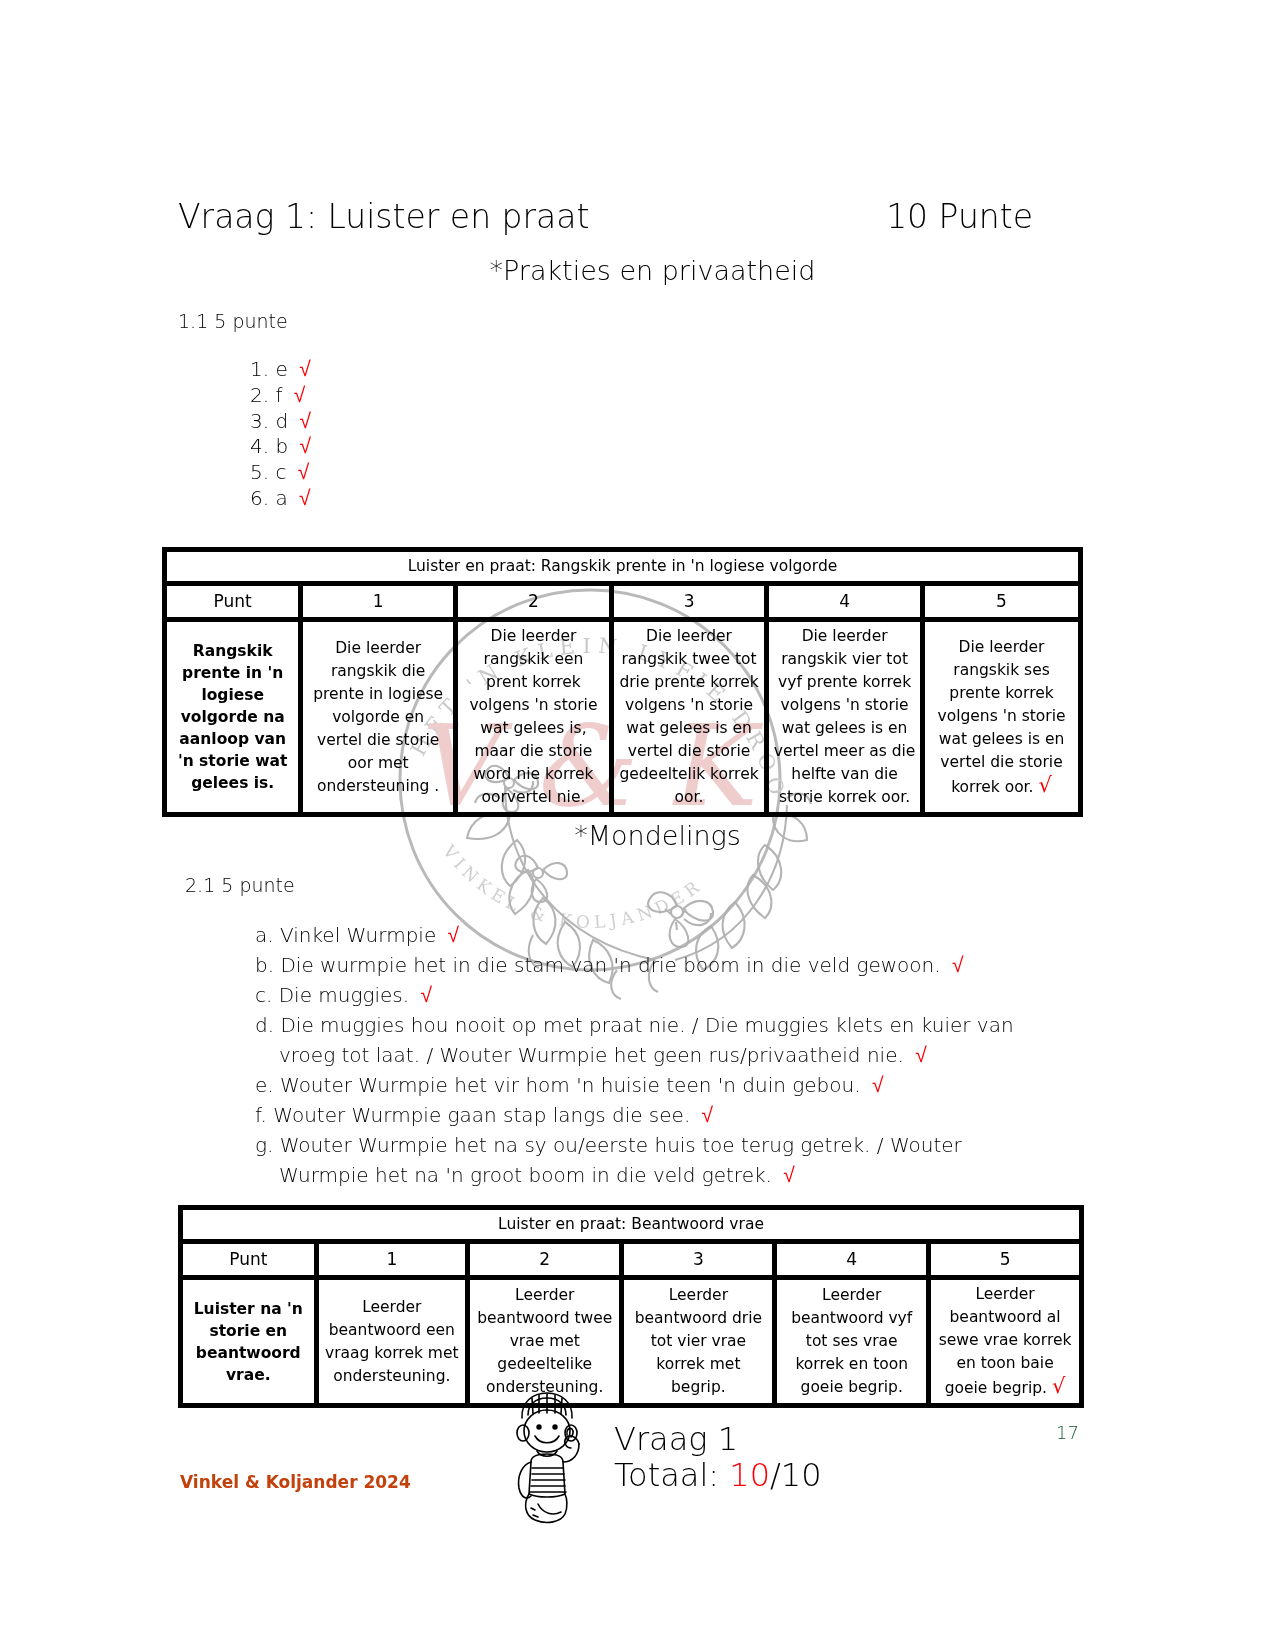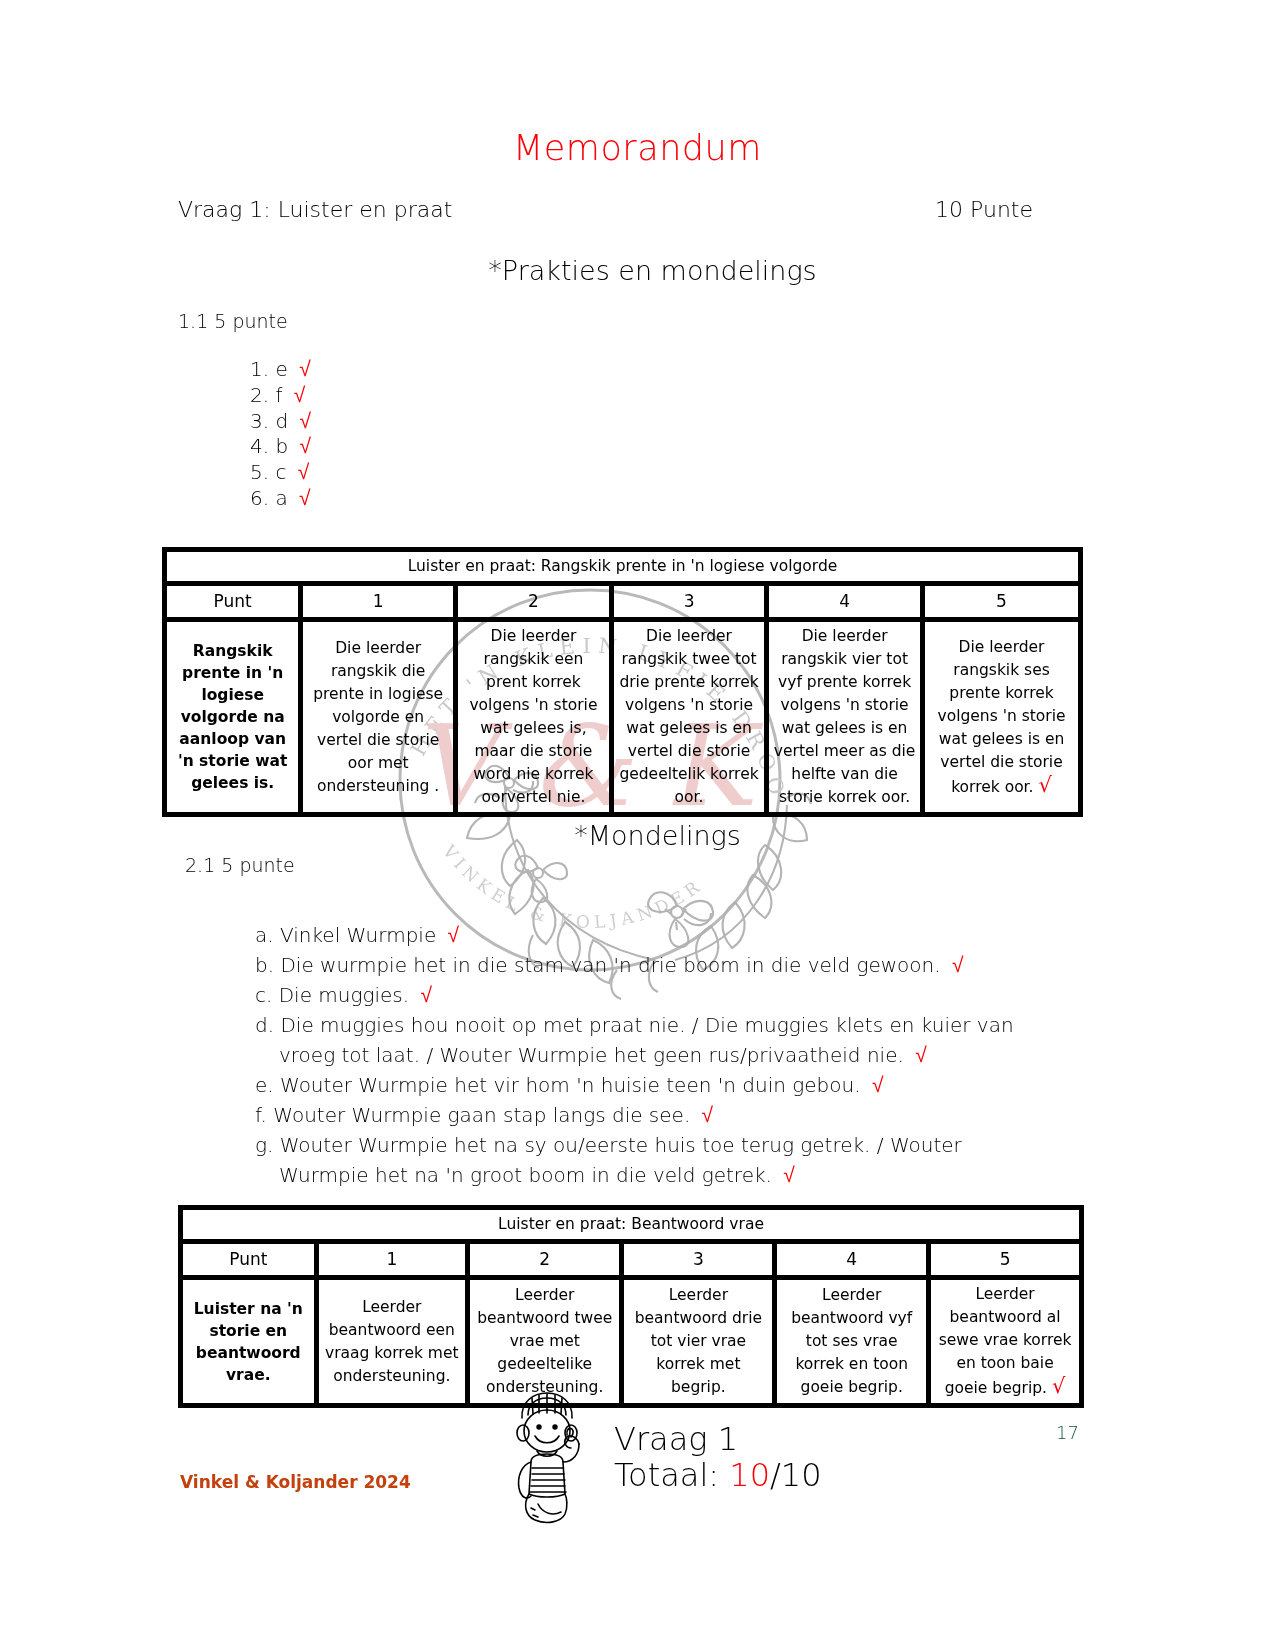--- a/index.html
+++ b/index.html
@@ -32,21 +32,21 @@
     color:#fb0007;
     font-size:35px;
     letter-spacing:0.5px;
     font-family:"DejaVu Sans", sans-serif;
     font-weight:300;
   }
 
   .q-head {
     position:absolute; top:197px; left:178px; width:900px;
     display:flex; justify-content:space-between; align-items:flex-start;
-    font-size:22px; color:#000;
+    font-size:33px; color:#000;
   }
   .q-head .marks { margin-right:45px; }
 
   .subhead {
     position:absolute; top:255px; left:0; width:1275px;
     text-align:center;
     font-size:27px;
   }
   .subhead .inner { padding-left:30px; display:inline-block; }
 
@@ -198,29 +198,28 @@
 
         <path d="M145,258 C131,250 122,255 120,263"></path>
         <path d="M178,395 C170,410 174,424 184,428"></path>
         <path d="M432,258 C444,249 454,255 456,264"></path>
         <path d="M300,420 C290,434 293,448 303,452"></path>
         <path d="M262,430 C252,443 256,456 266,459"></path>
       </g>
     </svg>
   </div>
 
-  <div class="doc-title hand layer">Memorandum</div>
 
   <div class="q-head hand layer">
     <span>Vraag 1: Luister en praat</span>
     <span class="marks">10 Punte</span>
   </div>
 
   <div class="subhead hand layer">
-    <span class="inner">*Prakties en mondelings</span>
+    <span class="inner">*Prakties en privaatheid</span>
   </div>
 
   <div class="sec-label hand layer" style="left:178px; top:310px;">1.1 5 punte</div>
 
   <div class="ans-list hand layer" style="left:250px; top:357px;">
     <div>
       <span>1.</span>
       <span>e</span>
       <span class="tick">√</span>
     </div>
@@ -280,21 +279,21 @@
         <td class="body">Die leerder rangskik vier tot vyf prente korrek volgens 'n storie wat gelees is en vertel meer as die helfte van die storie korrek oor.</td>
         <td class="body"><span>Die leerder rangskik ses prente korrek volgens 'n storie wat gelees is en vertel die storie korrek oor.</span><span class="tick">√</span></td>
       </tr>
     </tbody>
   </table>
 
   <div class="mondelings hand layer">
     <span class="inner">*Mondelings</span>
   </div>
 
-  <div class="sec-label hand layer" style="left:185px; top:854px;">2.1 5 punte</div>
+  <div class="sec-label hand layer" style="left:185px; top:874px;">2.1 5 punte</div>
 
   <div class="ans-list hand layer" style="left:255px; top:920px; width:800px; line-height:30px;">
     <div style="text-indent:0; padding-left:0;">
       <span>a.</span>
       <span>Vinkel Wurmpie</span>
       <span class="tick">√</span>
     </div>
     <div>
       <span>b.</span>
       <span>Die wurmpie het in die stam van 'n drie boom in die veld gewoon.</span>

